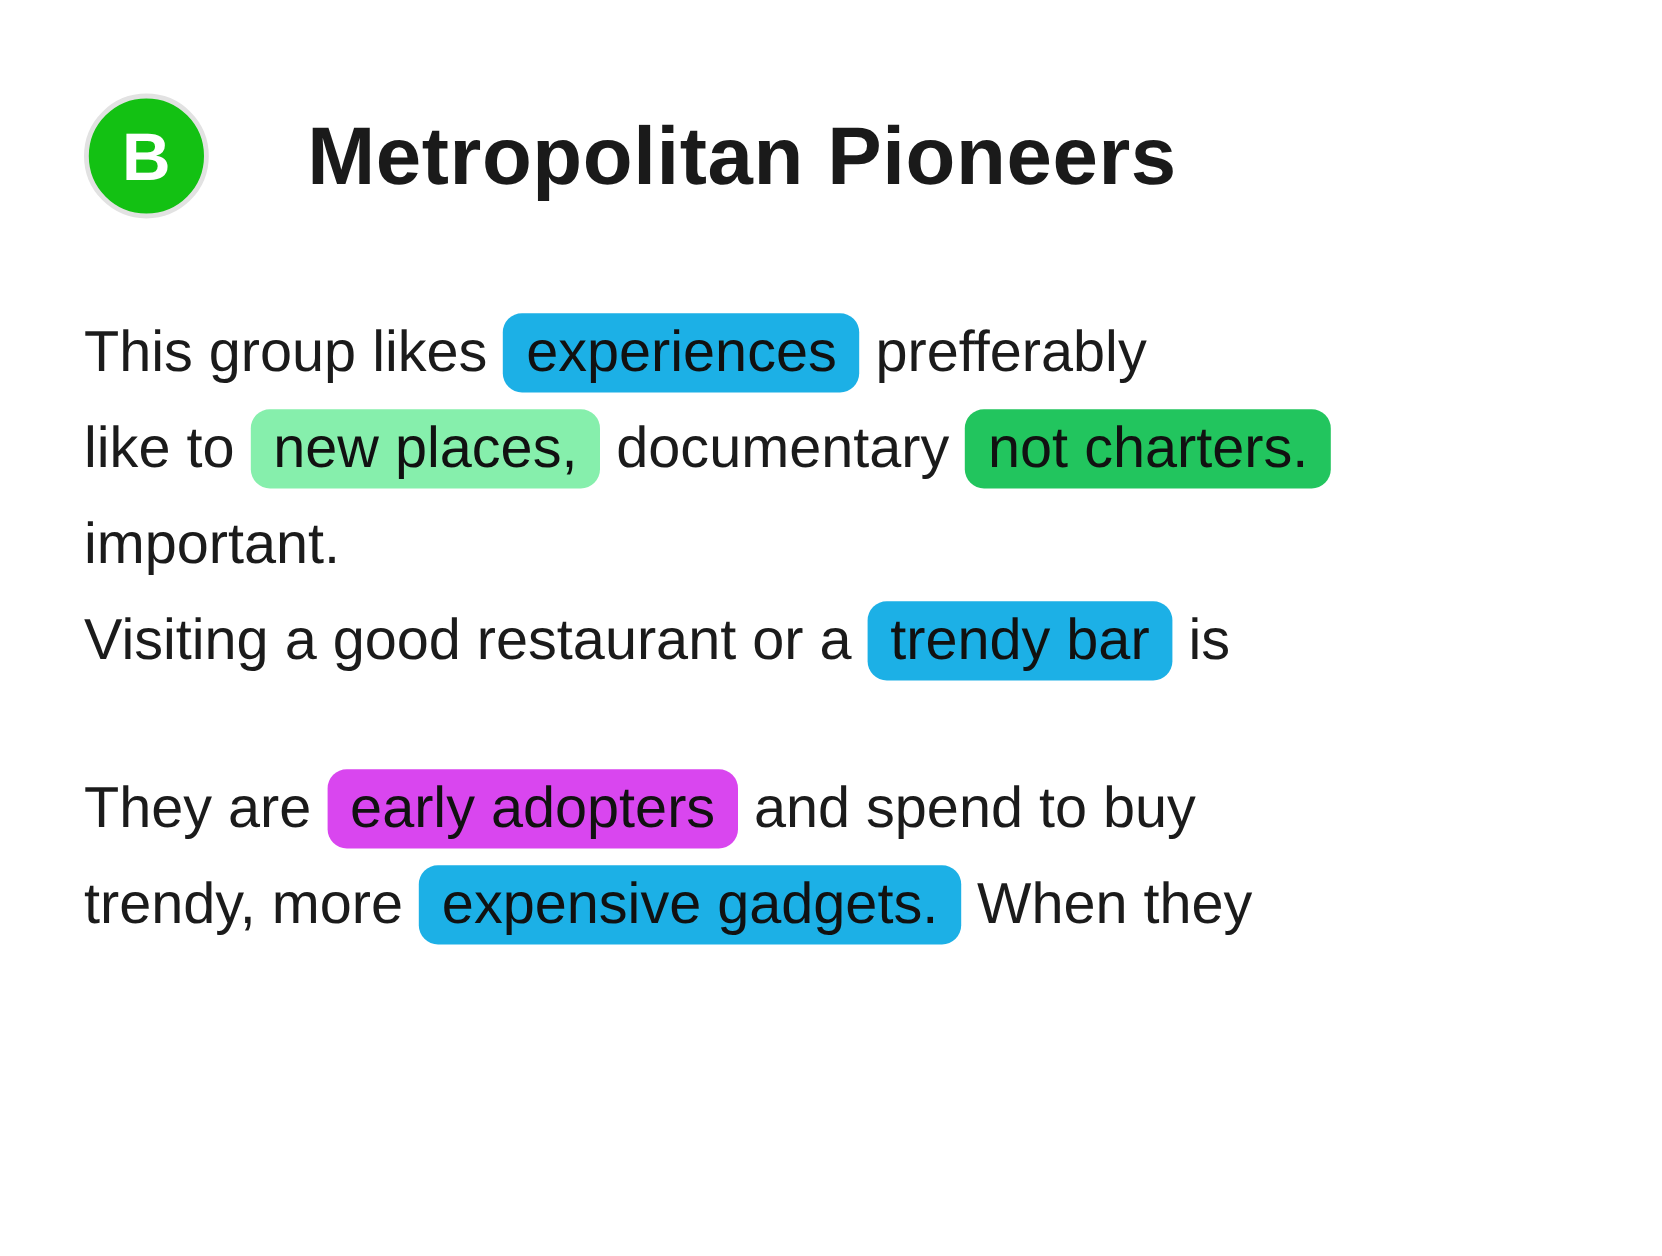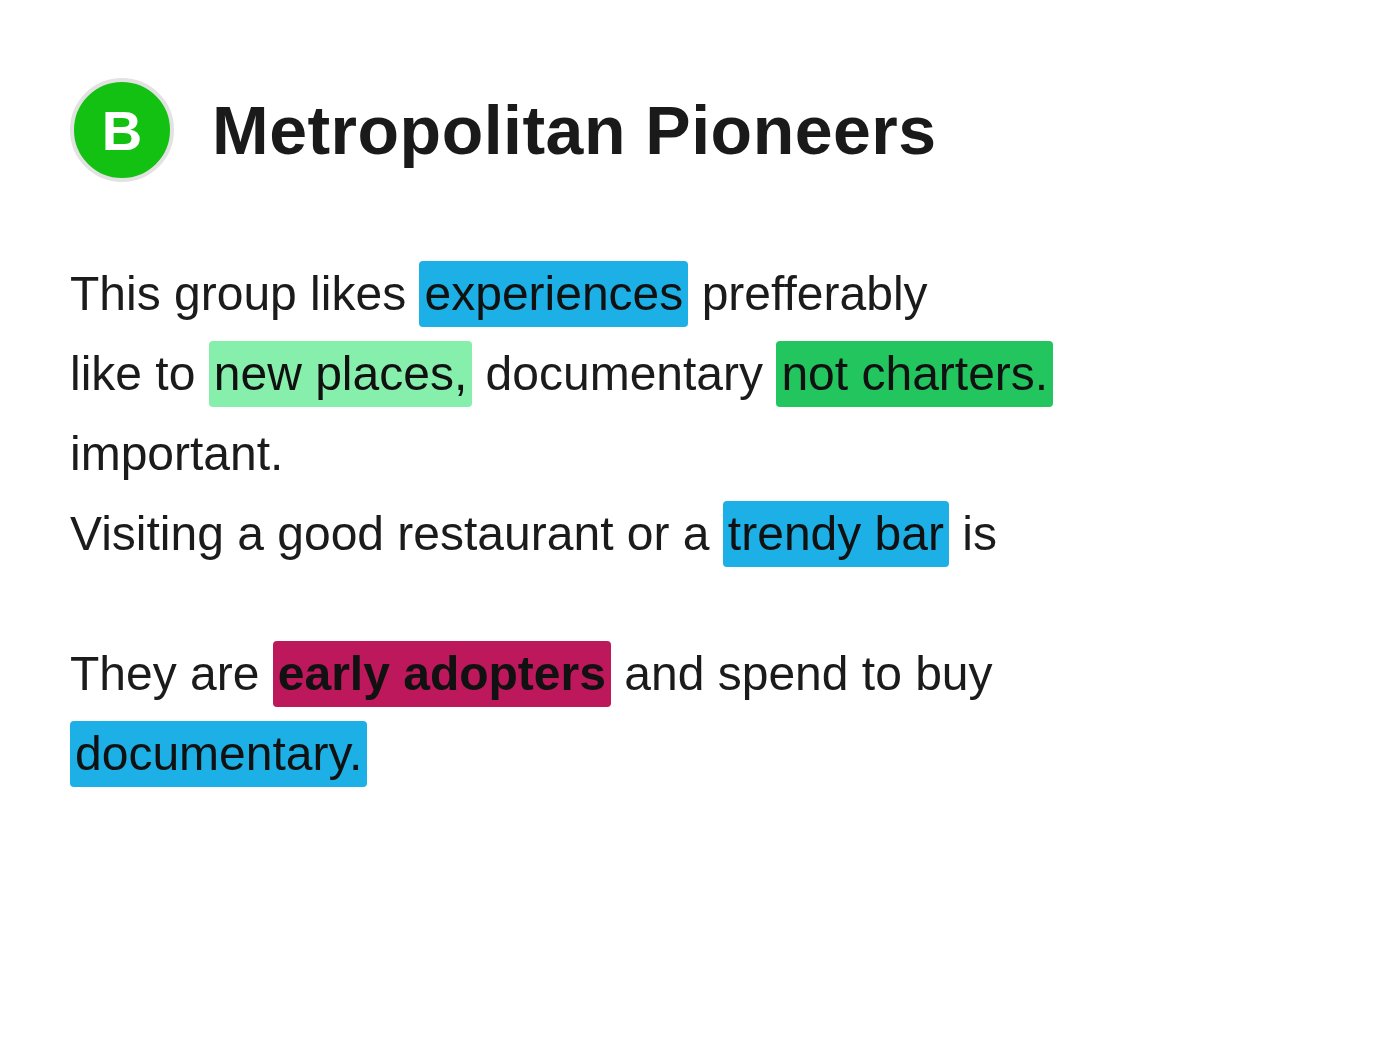--- a/index.html
+++ b/index.html
@@ -34,48 +34,49 @@
     font-size: 56px;
     font-weight: 700;
     flex: 0 0 auto;
   }
   .title {
     font-size: 68px;
     font-weight: 700;
     letter-spacing: 0.5px;
     color: #1a1a1a;
     white-space: nowrap;
+    margin-left: 44px;
   }
   .paragraph { margin-bottom: 60px; }
   .line {
     font-size: 48px;
     line-height: 80px;
     white-space: pre;
   }
   .hl {
     display: inline-block;
     line-height: 1.0;
-    padding: 9px 5px;
-    border-radius: 4px;
+    padding: 9px 19px;
+    border-radius: 16px;
     color: #111111;
   }
 </style>
 </head>
 <body style="color: rgb(27, 27, 27);">
 
 <div class="card">
   <div class="header">
     <div class="badge" style="background: rgb(19, 193, 19);">B</div>
     <div class="title">Metropolitan Pioneers</div>
   </div>
   <div id="paragraphs">
       <div class="paragraph">
         <div class="line"><span>This group likes </span><span class="hl" style="background: rgb(28, 176, 230);">experiences</span><span> prefferably</span></div>
         <div class="line"><span>like to </span><span class="hl" style="background: #86efac;">new places,</span><span> documentary </span><span class="hl" style="background: #22c55e;">not charters.</span></div>
         <div class="line"><span>important.</span></div>
         <div class="line"><span>Visiting a good restaurant or a </span><span class="hl" style="background: rgb(28, 176, 230);">trendy bar</span><span> is</span></div>
       </div>
       <div class="paragraph">
-        <div class="line"><span>They are </span><span class="hl" style="background: #be185d; font-weight: bold;">early adopters</span><span> and spend to buy</span></div>
-        <div class="line"><span class="hl" style="background: rgb(28, 176, 230);">documentary.</span></div>
+        <div class="line"><span>They are </span><span class="hl" style="background: #d946ef;">early adopters</span><span> and spend to buy</span></div>
+        <div class="line"><span>trendy, more </span><span class="hl" style="background: rgb(28, 176, 230);">expensive gadgets.</span><span> When they</span></div>
       </div>
     </div>
 </div>
 
 </body></html>

